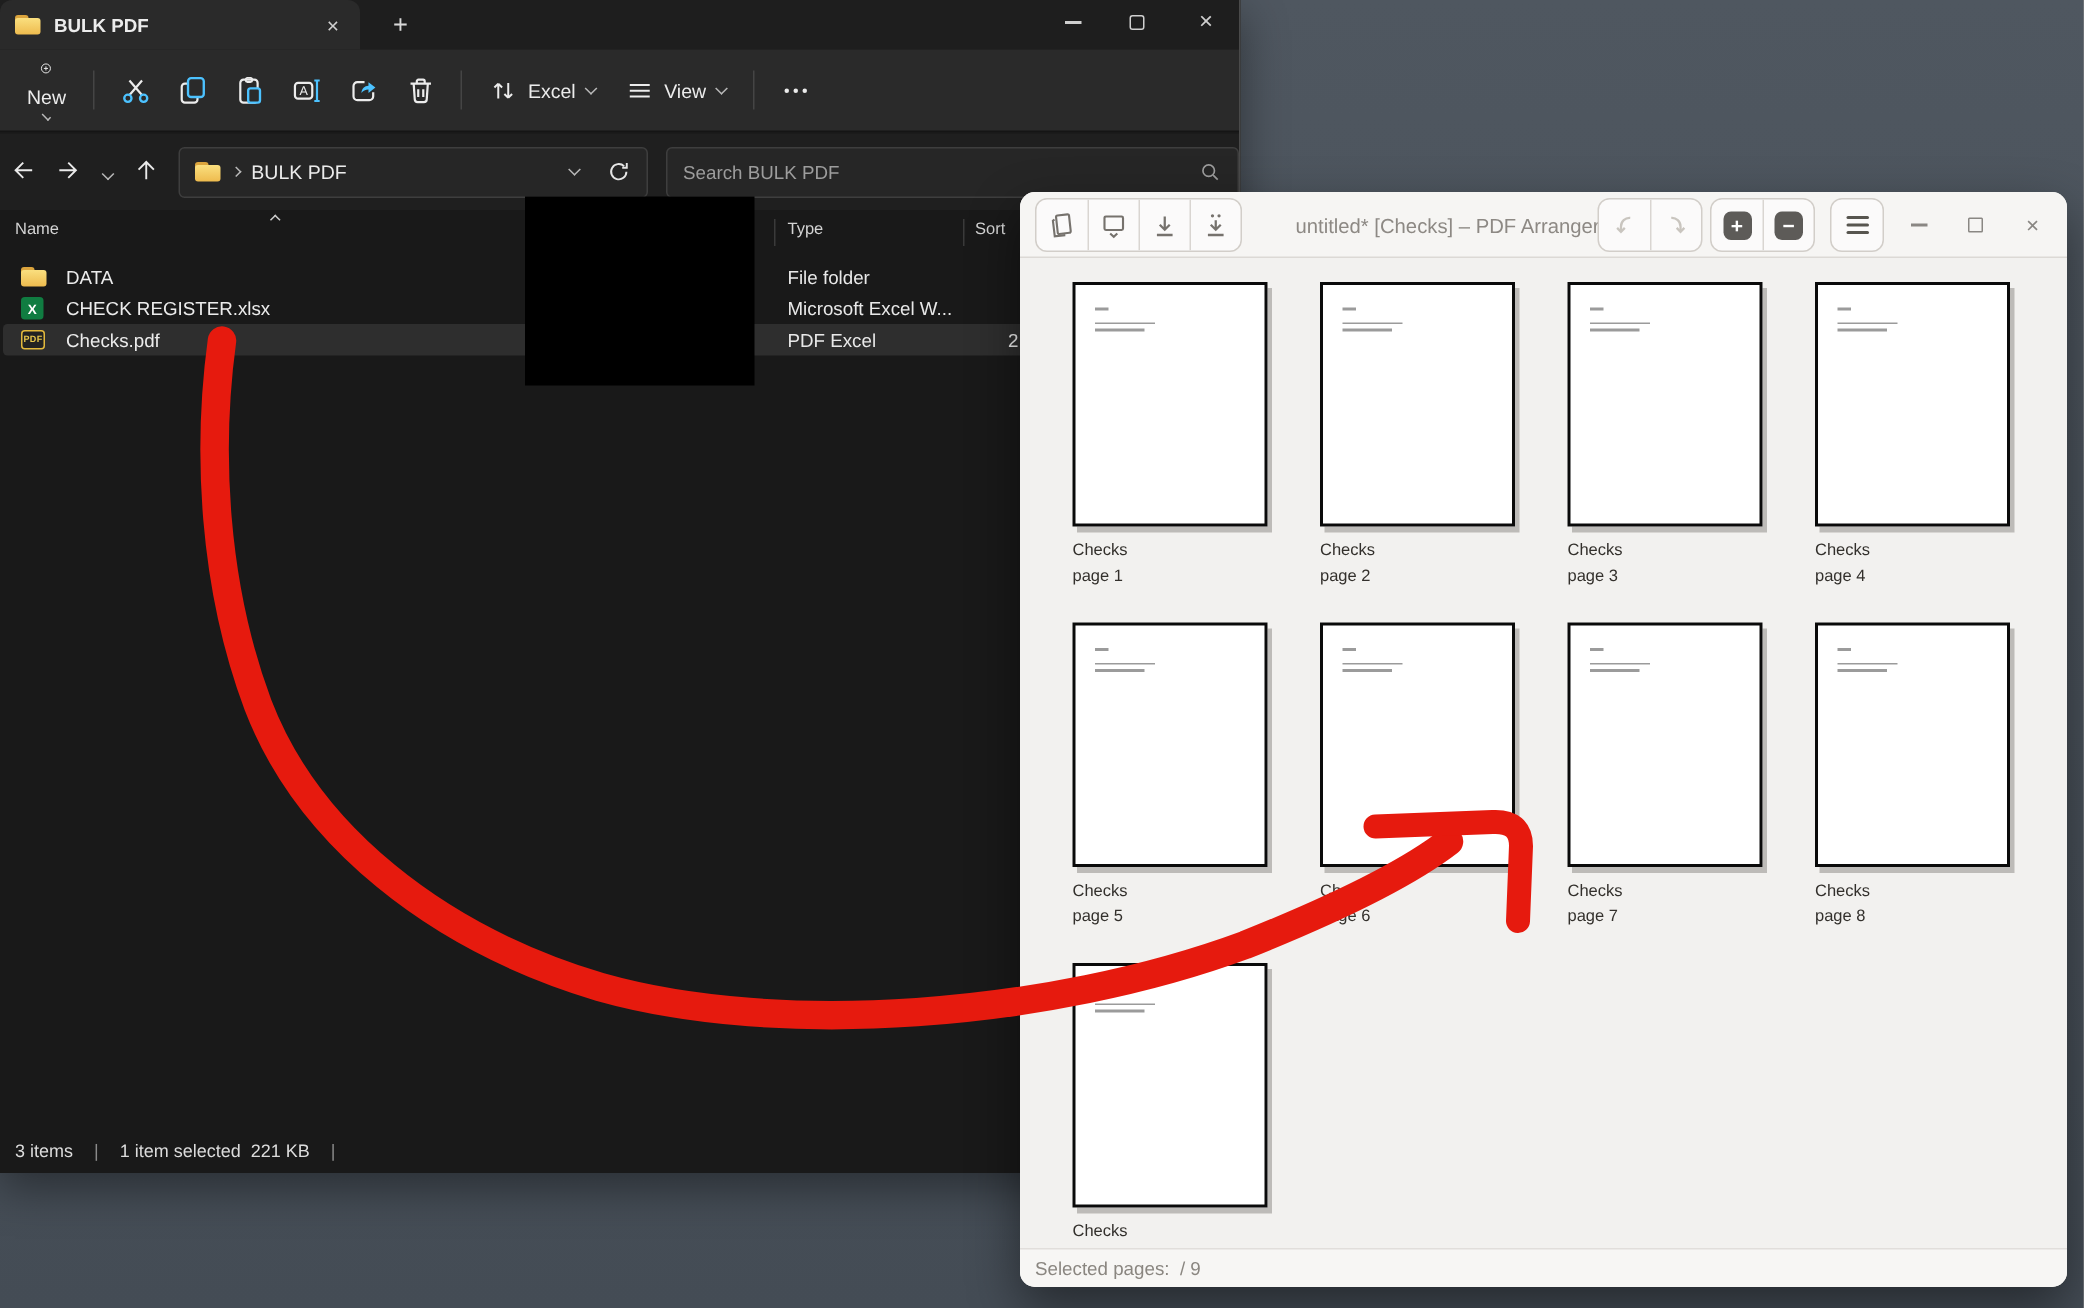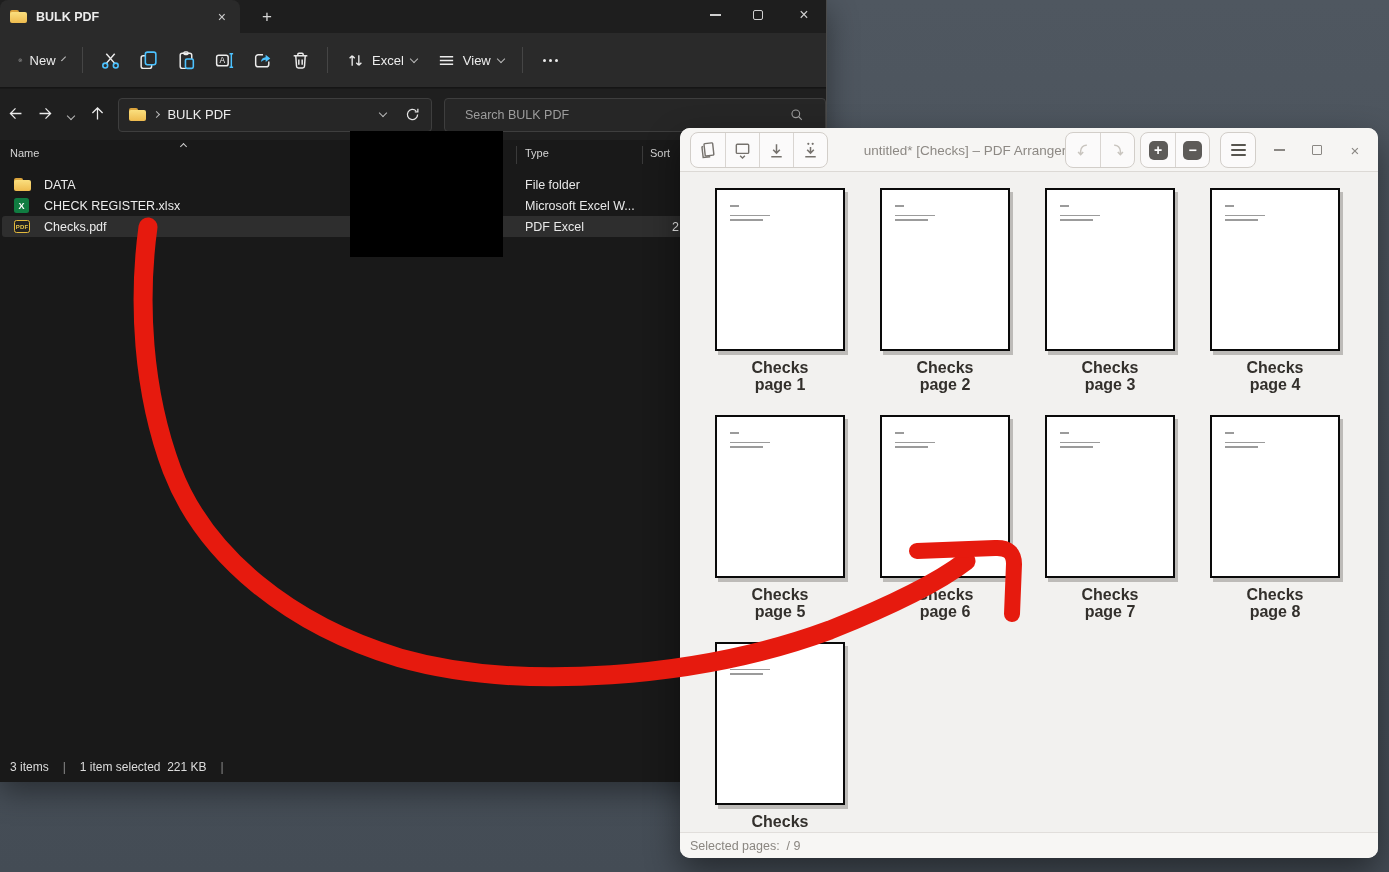--- a/index.html
+++ b/index.html
@@ -46,21 +46,21 @@
 
   .navrow { position:absolute; left:0; top:89px; width:100%; height:51px; background:#1f1f1f;
             display:flex; align-items:center; }
   .navglyph { width:32px; text-align:center; }
   .navglyph svg { width:17px; height:17px; }
   .field { height:34px; background:#262626; border:1px solid #3e3e3e; border-radius:4px;
            display:flex; align-items:center; }
   .addr { width:328px; margin-left:6px; padding:0 10px; gap:8px; }
   .addr .path { font-size:13px; }
   .addr .grow { flex:1; }
-  .search { width:399px; margin-left:12px; padding:0 20px; justify-content:space-between; }
+  .search { width:399px; margin-left:12px; padding:0 10px; justify-content:space-between; }
   .search .ph { color:#9d9d9d; font-size:12.5px; }
   .search svg { width:16px; height:16px; }
 
   .folder { position:relative; width:17px; height:13px; flex:0 0 auto; }
   .folder:before { content:""; position:absolute; left:0; top:0; width:9px; height:5px;
                    background:#dba43d; border-radius:2px 2px 0 0; }
   .folder:after { content:""; position:absolute; left:0; top:2px; width:17px; height:11px;
                   background:linear-gradient(180deg,#fadf7f,#eebb4e); border-radius:2px; }
 
   .xlsicon { width:15px; height:15px; background:#107c41; border-radius:2.5px; color:#fff;
@@ -107,22 +107,22 @@
   .actl .bar { width:11px; height:1.5px; background:#8a8783; }
   .actl .sq { width:10px; height:10px; border:1.3px solid #8a8783; border-radius:1px; }
 
   .thumb { position:absolute; width:130px; height:163px; background:#fff; border:2px solid #0a0a0a;
            box-shadow:3px 4px 0 #bdbbb8; }
   .micro { position:absolute; top:15px; left:13px; }
   .micro i { display:block; background:#9b9b9b; height:1.6px; }
   .micro .m1 { width:9px; margin-bottom:8px; }
   .micro .m2 { width:40px; margin-bottom:3px; }
   .micro .m3 { width:33px; }
-  .cap { position:absolute; width:130px; text-align:center; color:#33302c; font-size:16px;
-         line-height:17px;font-weight:bold; }
+  .cap { position:absolute; width:130px; text-align:left; color:#33302c; font-size:11px;
+         line-height:17px; }
   .astatus { position:absolute; left:0; bottom:0; width:100%; height:26px; background:#f7f6f4;
              border-top:1px solid #e1dedb; display:flex; align-items:center; padding-left:10px;
              color:#8a8680; font-size:12.5px; }
 
   .annotation { position:absolute; left:0; top:0; z-index:60; pointer-events:none; }
 </style>
 </head>
 <body>
 
 <div class="explorer">
@@ -137,21 +137,21 @@
     <div class="wctl" style="left:693px;">
         <span class="bar"></span>
       </div>
     <div class="wctl" style="left:736px;">
         <span class="sq"></span>
       </div>
     <div class="wctl" style="left:782px;font-size:16px;">×</div>
   </div>
 
   <div class="toolbar">
-    <div class="tbtn" style="margin-left:8px;">
+    <div class="tbtn" style="margin-left:8px;flex-direction:column;">
       <svg viewBox="0 0 20 20" fill="none" stroke="#ececec" stroke-width="1.4">
           <circle cx="10" cy="10" r="6.5"></circle>
           <path d="M10 7v6M7 10h6"></path>
         </svg>
       <span class="lbl">New</span>
       <span class="cv down"></span>
     </div>
     <div class="tsep"></div>
     <div class="tico">
       <svg viewBox="0 0 20 20" fill="none">

